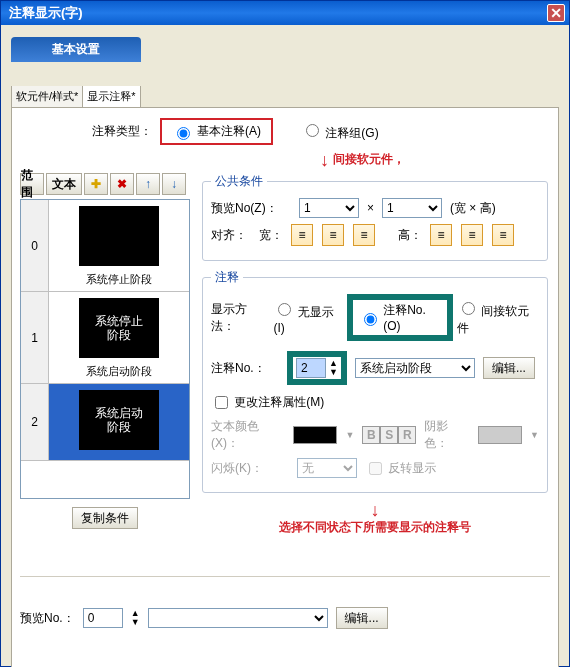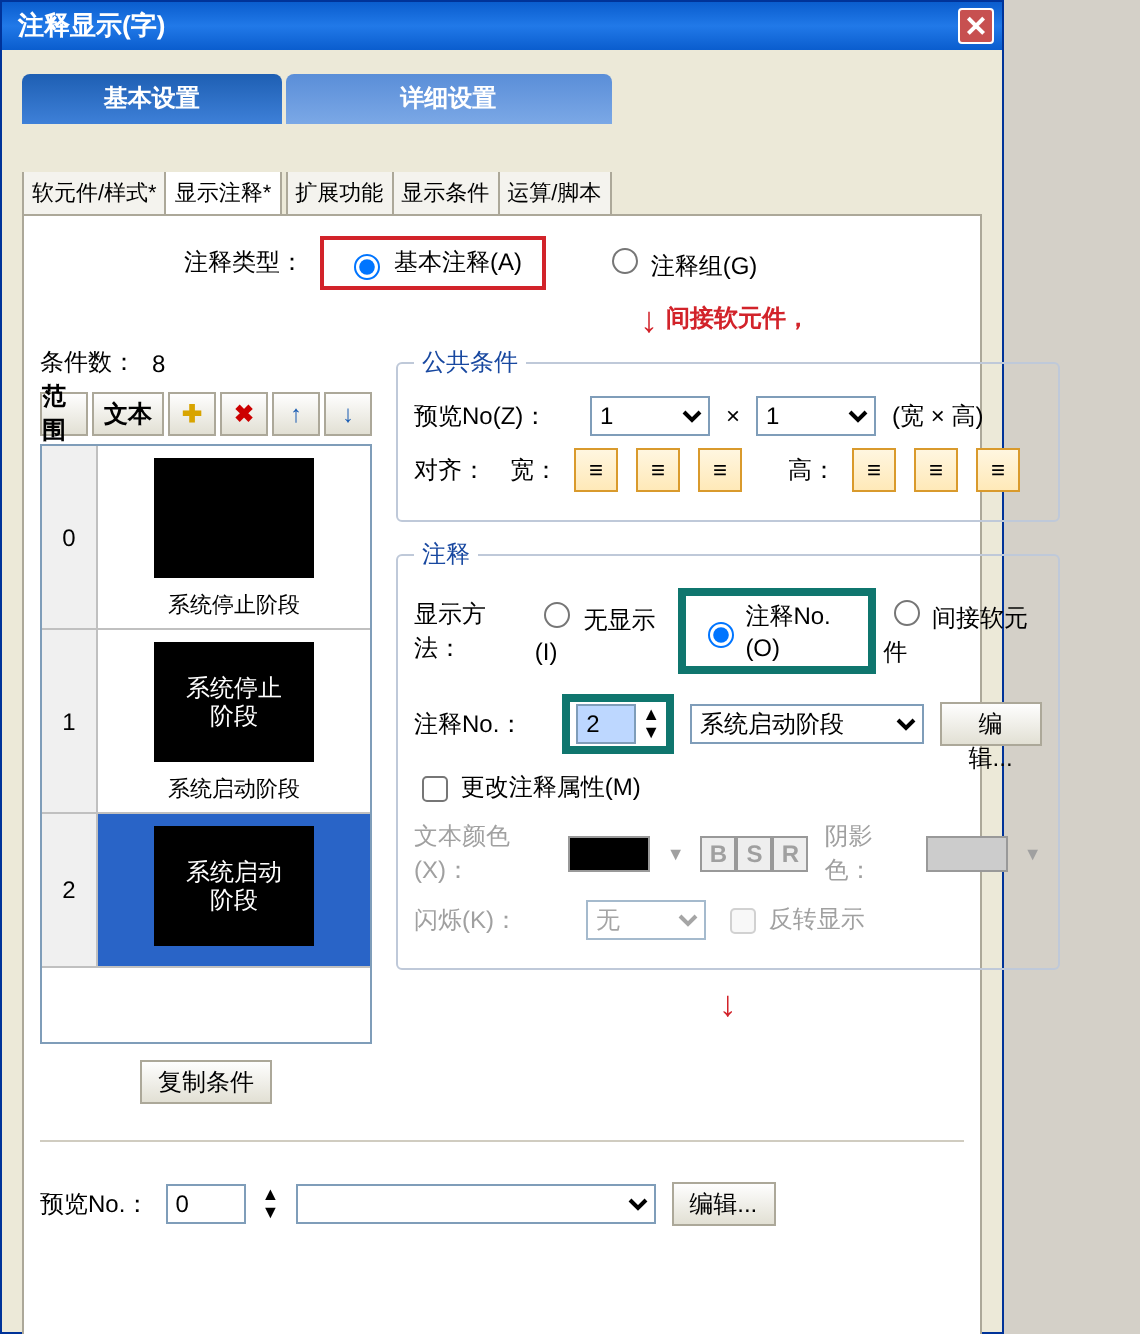--- a/index.html
+++ b/index.html
@@ -1,17 +1,17 @@
 <!DOCTYPE html>
 <html><head>
 <meta charset="utf-8">
 <style>
 * { box-sizing: border-box; font-family: "Microsoft YaHei", SimSun, Arial, sans-serif; font-size: 12px; }
 body { margin: 0; background: #d4d0c8; }
-.window { width: 502px; height: 667px; background: #ece9d8; border: 1px solid #003399; }
+.window { width: 570px; height: 667px; background: #ece9d8; border: 1px solid #003399; }
 .titlebar { height: 24px; background: linear-gradient(to bottom, #0a5dce 0%, #2179e8 50%, #0a5dce 100%); display: flex; align-items: center; padding: 0 4px; color: #fff; font-weight: bold; }
 .titlebar .title { flex: 1; padding-left: 4px; font-size: 13px; }
 .close-btn { width: 18px; height: 18px; background: #c75050; border: 1px solid #fff; border-radius: 2px; color: #fff; display: flex; align-items: center; justify-content: center; font-size: 14px; font-weight: bold; cursor: pointer; }
 .content { padding: 6px 10px; }
 .tabs-row { display: flex; gap: 2px; margin-top: 6px; }
 .tab-header { background: linear-gradient(to bottom, #1e5fb3, #3e80d8); color: #fff; font-weight: bold; text-align: center; padding: 4px 10px; }
 .subtab-row { display: flex; margin-top: 24px; }
 .subtab { flex: 1; text-align: center; padding: 3px 4px; background: #f4f3ee; border-right: 1px solid #aca899; cursor: pointer; white-space: nowrap; font-size: 11px; }
 .subtab:last-child { border-right: none; }
 .subtab.active { background: #fff; }
@@ -29,21 +29,21 @@
 .item-body { flex: 1; border-bottom: 1px solid #c0c0c0; text-align: center; }
 .item-thumb { width: 80px; height: 60px; background: #000; margin: 6px auto 4px; color: #fff; display: flex; align-items: center; justify-content: center; font-size: 12px; text-align: center; line-height: 1.2; }
 .item-label { padding: 2px 0 4px; font-size: 11px; }
 .item-body.selected { background: #2964c7; color: #fff; }
 .item-body.selected .item-label { color: #fff; }
 .right-col { flex: 1; padding-left: 4px; }
 fieldset { border: 1px solid #bfc9d9; border-radius: 3px; padding: 8px; margin-bottom: 8px; }
 legend { color: #1848a0; padding: 0 4px; }
 select { border: 1px solid #7f9db9; height: 20px; background: #fff; }
 .align-btn { width: 22px; height: 22px; border: 1px solid #d99a2c; background: linear-gradient(#fff6e0,#ffe9b8); display: inline-flex; align-items: center; justify-content: center; cursor: pointer; margin-right: 1px; }
-.red-box { border: 4px solid #0f766e; padding: 2px 6px; display: inline-flex; align-items: center; gap: 3px; }
+.red-box { border: 6px solid #0f766e; padding: 2px 6px; display: inline-flex; align-items: center; gap: 3px; }
 input[type=text] { border: 1px solid #7f9db9; height: 20px; padding: 0 4px; }
 input[type=checkbox] { vertical-align: middle; }
 .btn { background: linear-gradient(#fefefe,#e2e0d4); border: 1px solid #aca899; padding: 2px 8px; cursor: pointer; height: 22px; }
 .disabled-group { color: #a0a0a0; }
 .color-swatch { width: 46px; height: 18px; border: 1px solid #999; display: inline-block; vertical-align: middle; }
 .bsr { display: inline-flex; gap: 0; }
 .bsr span { width: 18px; height: 18px; border: 1px solid #999; display: inline-flex; align-items: center; justify-content: center; font-weight: bold; background: #eee; }
 .arrow-down { color: #d2232a; font-size: 18px; line-height: 1; }
 .preview-row { display: flex; align-items: center; gap: 8px; margin-top: 20px; }
 </style>
@@ -58,50 +58,38 @@
   <div class="content">
 
     <div class="tabs-row">
       <div style="display:flex;flex-direction:column">
         <div class="tab-header" style="border-radius:4px 4px 0 0">基本设置</div>
         <div class="subtab-row" style="border:1px solid #aca899;border-top:none">
           <div class="subtab">软元件/样式*</div>
           <div class="subtab active">显示注释*</div>
         </div>
       </div>
-      <div style="display:flex;flex-direction:column">
-        <div class="tab-header" style="border-radius:4px 4px 0 0;background:linear-gradient(to bottom,#5a8ed8,#7ba8e6)">详细设置</div>
-        <div class="subtab-row" style="border:1px solid #aca899;border-top:none">
-          <div class="subtab">扩展功能</div>
-          <div class="subtab">显示条件</div>
-          <div class="subtab">运算/脚本</div>
-        </div>
-      </div>
     </div>
 
     <div class="main-body">
       <div class="row" style="margin-left:72px">
         <span>注释类型：</span>
         <div class="radio-box">
           <input type="radio" checked="" style="">
           <span>基本注释(A)</span>
         </div>
         <label style="margin-left:20px"><input type="radio" style=""> <span>注释组(G)</span></label>
       </div>
       <div style="margin-left:300px;display:flex;align-items:flex-start;gap:4px;margin-bottom:4px">
         <span class="arrow-down">↓</span>
         <span class="red-note">间接软元件，</span>
       </div>
 
       <div class="side-panel">
         <div class="items-col">
-          <div class="row">
-            <span>条件数：</span>
-            <span>8</span>
-          </div>
           <div class="toolbar">
             <div class="tbtn">范围</div>
             <div class="tbtn" style="width:36px">文本</div>
             <div class="tbtn" style="color:#d8a400">✚</div>
             <div class="tbtn" style="color:#c00">✖</div>
             <div class="tbtn" style="color:#1e5fb3">↑</div>
             <div class="tbtn" style="color:#1e5fb3">↓</div>
           </div>
           <div class="item-list">
             <div class="item-cell">
@@ -197,25 +185,26 @@
               <div class="row">
                 <span style="width:78px">闪烁(K)：</span>
                 <select style="width:60px" disabled=""><option>无</option></select>
                 <label><input type="checkbox" disabled="" style=""> <span>反转显示</span></label>
               </div>
             </div>
           </fieldset>
 
           <div style="text-align:center;margin-top:6px">
             <div class="arrow-down">↓</div>
-          </div>
-        </div>
-      </div>
-
-      <div style="border-top:1px solid #d0ccc0;margin-top:18px;">
+            <span class="red-note">选择不同状态下所需要显示的注释号</span>
+          </div>
+        </div>
+      </div>
+
+      <div style="border-top:1px solid #d0ccc0;margin-top:40px;padding-top:10px">
         <div class="preview-row">
           <span>预览No.：</span>
           <input type="text" style="width: 40px;" value="0">
           <span style="font-size:9px;line-height:1">▲<br>▼</span>
           <select style="width:180px"><option></option></select>
           <button class="btn">编辑...</button>
         </div>
       </div>
     </div>
   </div>

